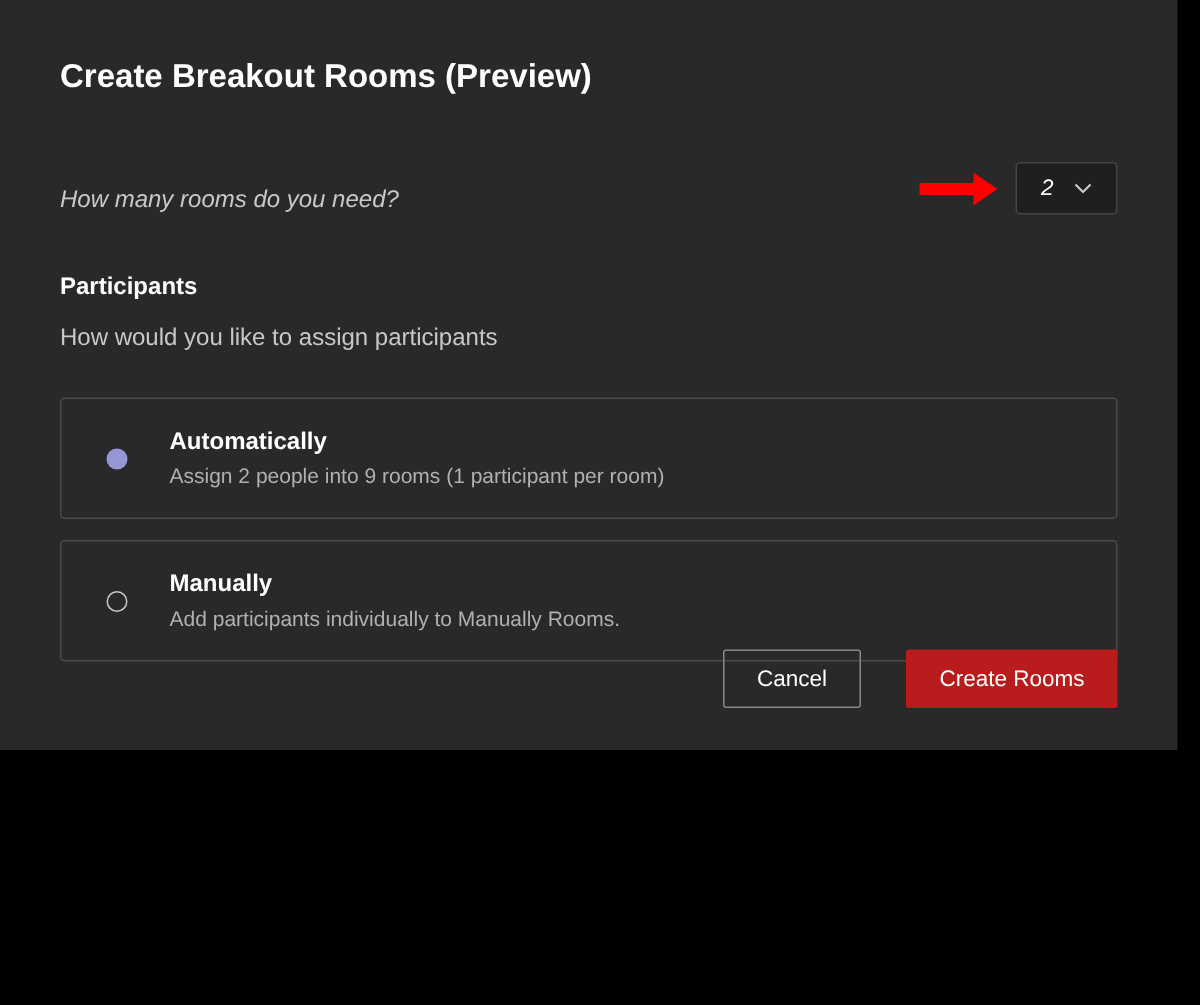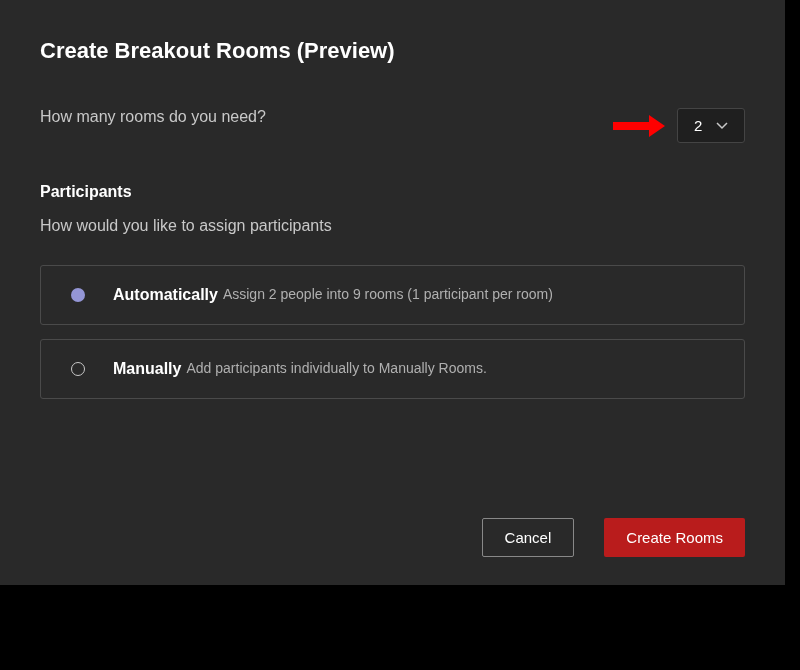--- a/index.html
+++ b/index.html
@@ -10,42 +10,43 @@
     body {
       width: 800px;
       height: 670px;
       background: #000;
       font-family: 'Segoe UI', -apple-system, sans-serif;
       color: #fff;
       overflow: hidden;
     }
     .dialog {
       width: 785px;
-      height: 585px;
+      height: 500px;
       background: #292929;
       position: relative;
       padding: 38px 40px 0 40px;
     }
     .dialog-title {
       font-size: 22px;
       font-weight: 700;
       color: #fff;
       margin-bottom: 44px;
     }
     .section-heading {
       font-size: 16px;
       font-weight: 600;
       color: #fff;
       margin-bottom: 16px;
     }
     .room-settings-row {
       display: flex;
       justify-content: space-between;
-      align-items: flex-start;
+      align-items: flex-end;
       margin-bottom: 40px;
+      font-style: italic;
     }
     .question-text {
       font-size: 16px;
       font-weight: 400;
       color: #c8c8c8;
     }
     .dropdown-container {
       display: flex;
       align-items: center;
       gap: 10px;
@@ -103,20 +104,21 @@
     }
     .radio-circle.selected {
       background: #9496d6;
     }
     .radio-circle.unselected {
       border: 1.5px solid #c8c8c8;
       background: transparent;
     }
     .option-content {
       display: flex;
+      flex-direction: column;
       gap: 5px;
     }
     .option-title {
       font-size: 16px;
       font-weight: 600;
       color: #fff;
     }
     .option-description {
       font-size: 14px;
       font-weight: 400;

